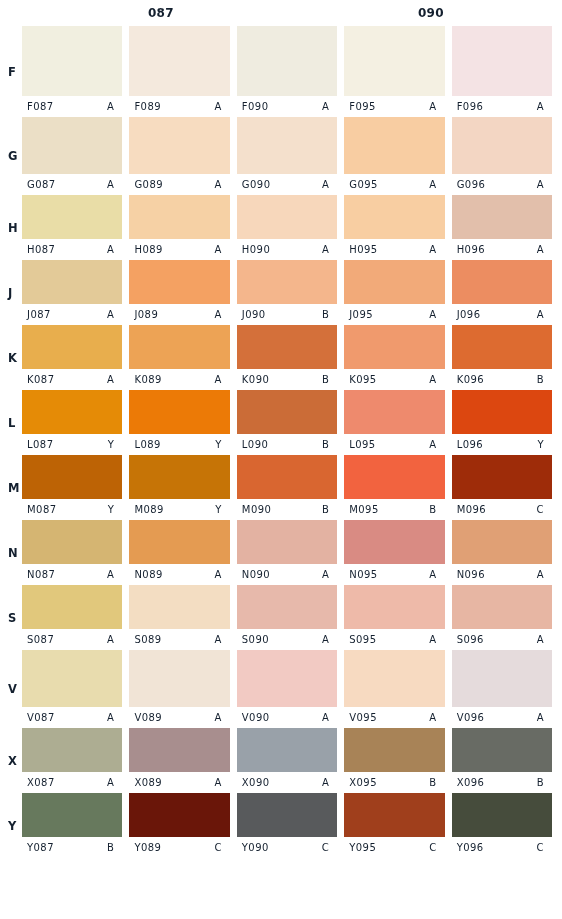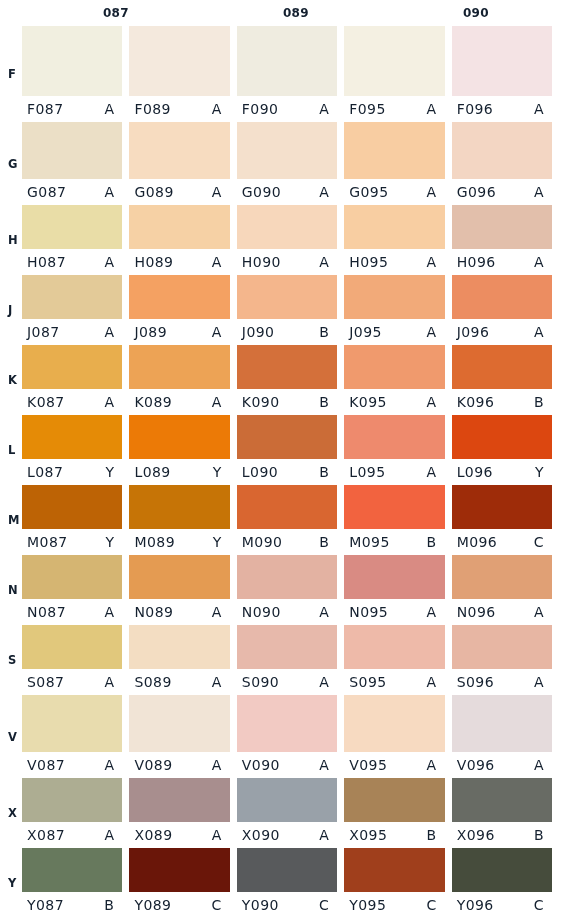--- a/index.html
+++ b/index.html
@@ -100,21 +100,21 @@
 
   .chip {
     width: 100%;
     border: 0;
   }
 
   .caption {
     display: flex;
     justify-content: space-between;
     align-items: flex-end;
-    font-size: 14px;
+    font-size: 10px;
     letter-spacing: 0.45px;
     color: #14202f;
     padding: 5px 6px 5px 5px;
     box-sizing: border-box;
   }
   .caption .code {
     font-weight: normal;
   }
   .caption .grade {
     font-weight: normal;
@@ -122,21 +122,20 @@
   }
 </style>
 </head>
 <body>
 
 <div id="chart">
 
   <div class="col-headers">
     <div class="hdr-spacer"></div>
     <div class="col-header"><span class="hdr-inner">087</span></div>
-    <div class="col-header"><span class="hdr-inner">089</span></div>
     <div class="col-header"><span class="hdr-inner">090</span></div>
   </div>
 
   <div class="grid-body" id="grid-body">
       <div class="swatch-row">
         <div class="row-label-cell">
           <span class="row-label">F</span>
         </div>
         <div class="cells">
           <div class="cell">

